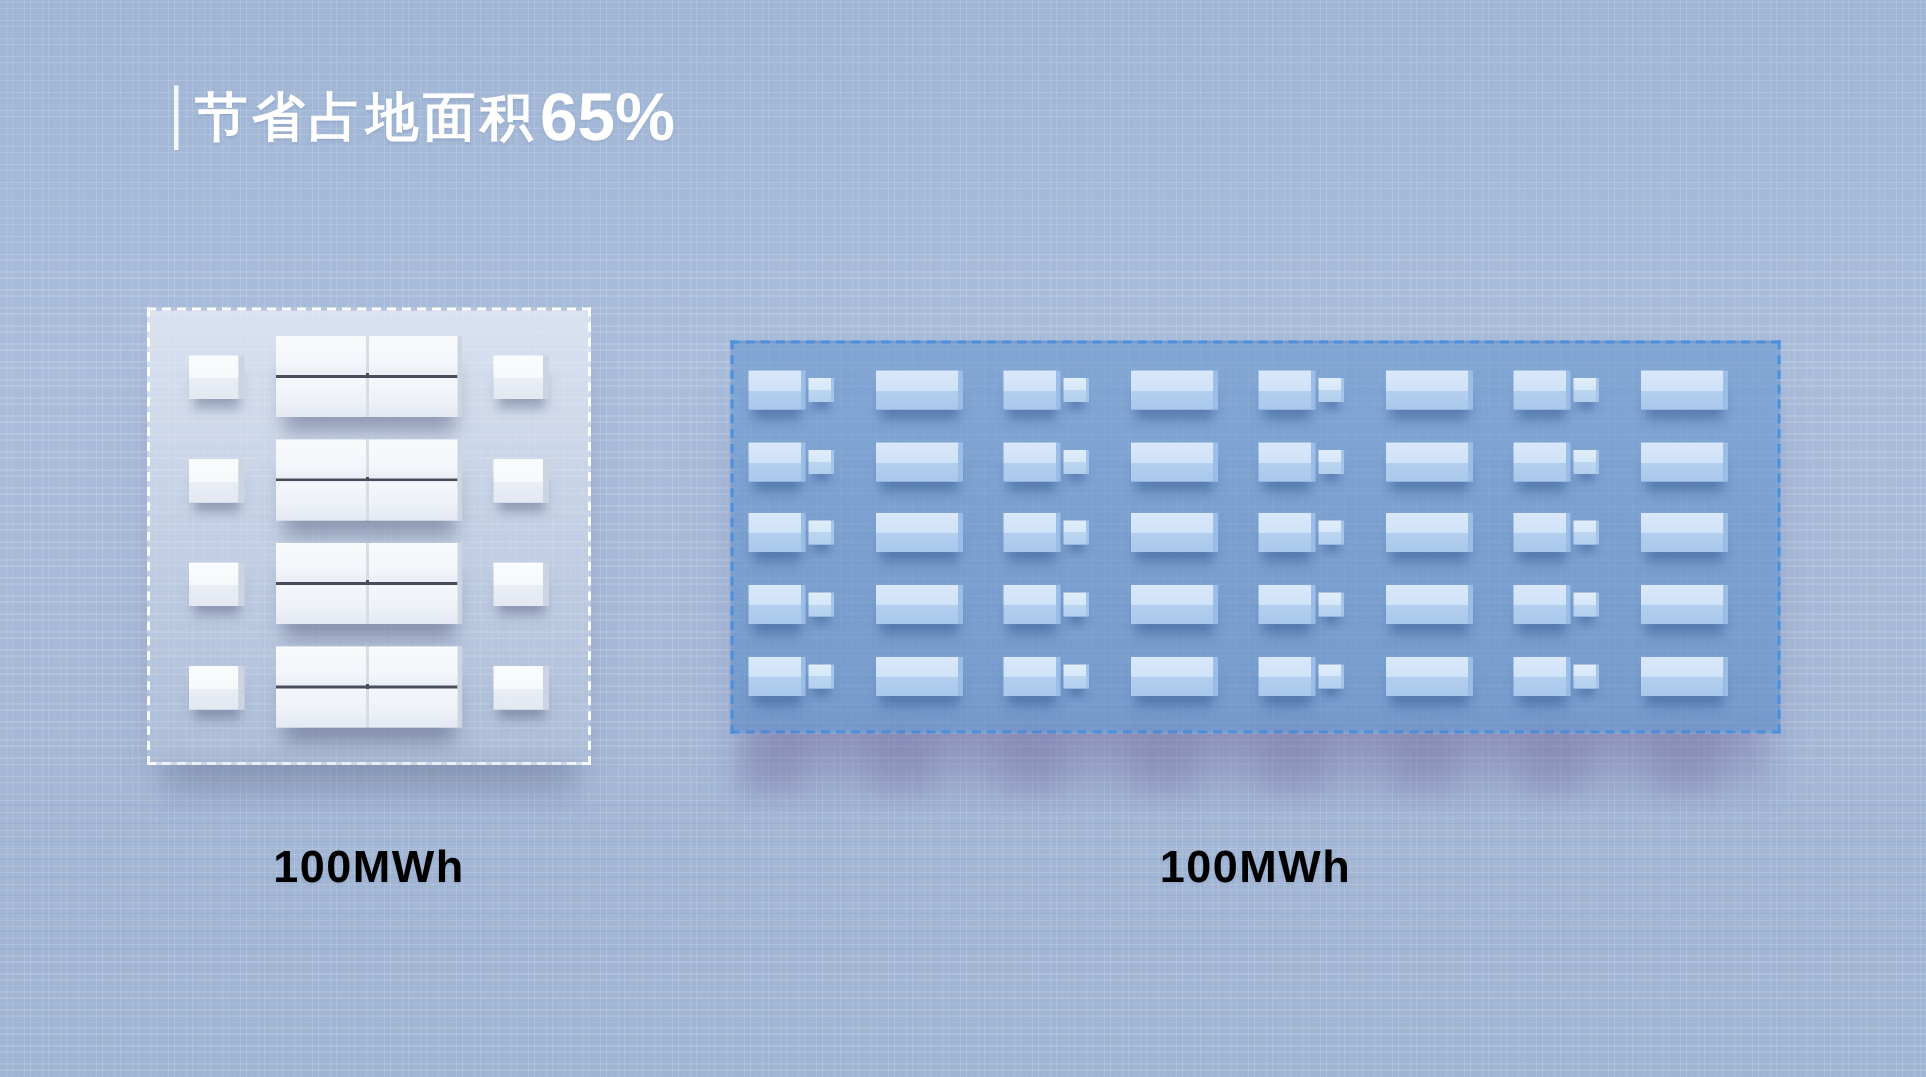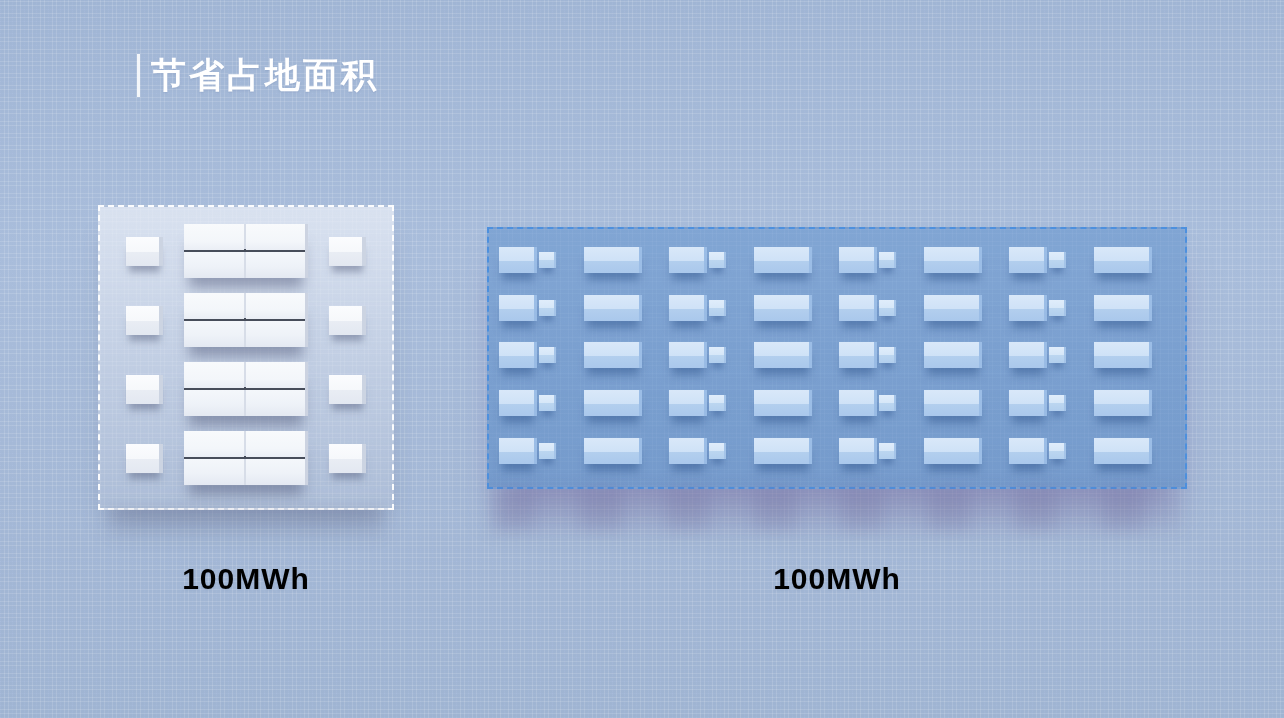--- a/index.html
+++ b/index.html
@@ -11,21 +11,21 @@
     background-image:
       repeating-linear-gradient(90deg, rgba(255,255,255,.13) 0 1px, transparent 1px 4px),
       repeating-linear-gradient(0deg,  rgba(255,255,255,.13) 0 1px, transparent 1px 4px),
       repeating-linear-gradient(90deg, rgba(105,138,196,.20) 0 1px, transparent 1px 12px),
       repeating-linear-gradient(0deg,  rgba(105,138,196,.20) 0 1px, transparent 1px 12px),
       linear-gradient(180deg,#a0b5d4 0%, #a9bddb 35%, #a3b7d5 75%, #9fb4d2 100%);
   }
   .stage { position:absolute; inset:0; }
 
   
-  .title-row { position:absolute; left:116px; top:52px; display:flex; align-items:center; gap:11px;margin-left:21px; }
+  .title-row { position:absolute; left:116px; top:52px; display:flex; align-items:center; gap:11px; }
   .title-bar { width:3px; height:43px; background:rgba(255,255,255,.88); }
   .title-text { display:flex; align-items:center; color:#ffffff; font-weight:bold;
                 font-size:35px; letter-spacing:3px; text-shadow:0 1px 2px rgba(120,140,180,.35); }
   .title-percent { font-size:45px; letter-spacing:0; margin-left:2px; }
 
   
   .site-left {
     position:absolute; left:98px; top:205px; width:296px; height:305px;
     border:2px dashed rgba(255,255,255,.95);
     background:linear-gradient(180deg, rgba(236,240,248,.72) 0%, rgba(214,221,235,.52) 55%, rgba(190,199,217,.30) 100%);
@@ -89,20 +89,21 @@
 </style>
 </head>
 <body>
 
 <div class="stage">
 
   <div class="title-row">
     <span class="title-bar"></span>
     <span class="title-text">
       <span>节省占地面积</span>
+      <span class="title-percent">65%</span>
     </span>
   </div>
 
   <div class="site-left" id="left-site">
       <div class="l-row">
         <div class="sbox"></div>
         <div class="quad">
           <div class="qcell"></div>
           <div class="qcell"></div>
           <div class="qcell"></div>

